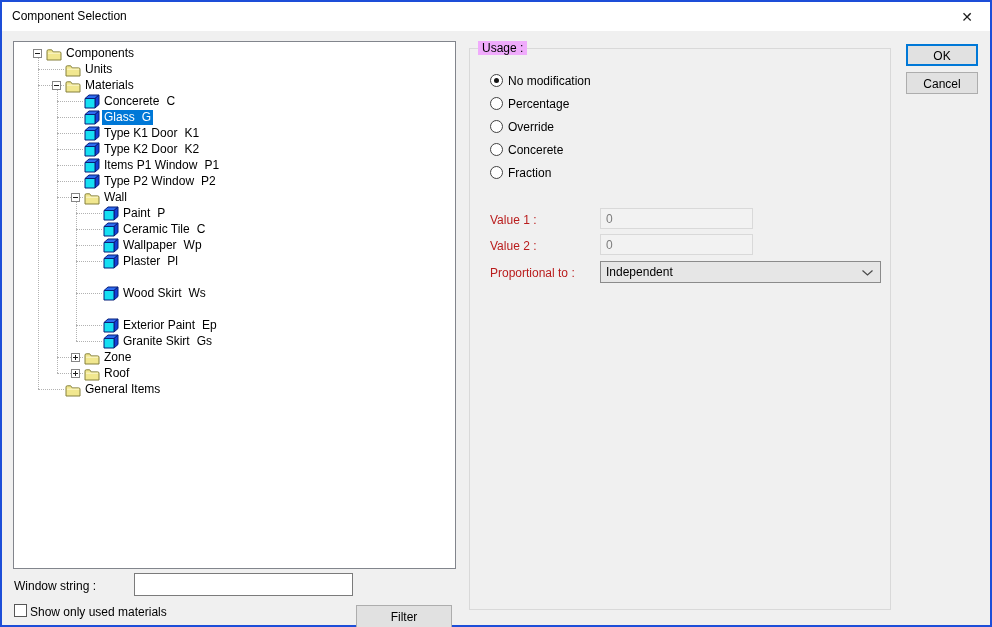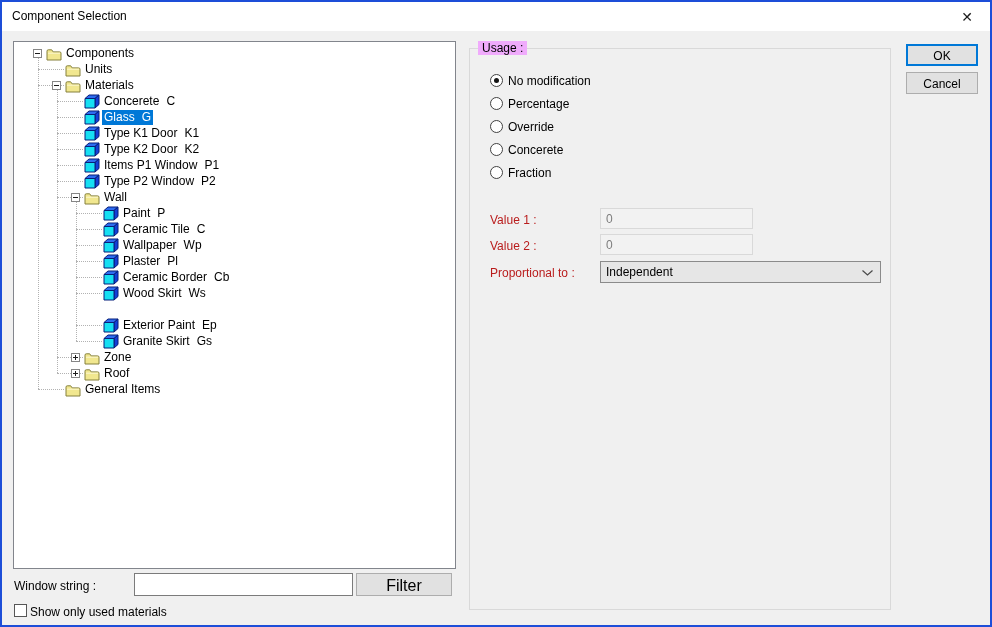--- a/index.html
+++ b/index.html
@@ -28,22 +28,22 @@
   .vline{position:absolute;width:0;border-left:1px dotted #b2b2b2;}
   .hstub{position:absolute;height:0;border-top:1px dotted #b2b2b2;}
   .expander{position:absolute;width:9px;height:9px;background:#fff;border:1px solid #868686;box-sizing:border-box;}
   .expander .h{position:absolute;left:1px;right:1px;top:50%;margin-top:-1px;height:1px;background:#1d1d1d;}
   .expander .v{position:absolute;top:1px;bottom:1px;left:50%;margin-left:-1px;width:1px;background:#1d1d1d;}
 
   
   .filter-label{position:absolute;left:12px;top:577px;font-size:12px;color:#000;}
   .filter-input{position:absolute;left:132px;top:571px;width:219px;height:23px;border:1px solid #7b7b7b;
     box-sizing:border-box;font-size:12px;padding:0 4px;background:#fff;outline:none;font-family:inherit;}
-  .filter-btn{position:absolute;left:354px;top:571px;width:96px;height:23px;background:#e1e1e1;
-    border:1px solid #adadad;box-sizing:border-box;font-size:16px;color:#000;font-family:inherit;
+  .filter-btn{position:absolute;left:354px;top:603px;width:96px;height:23px;background:#e1e1e1;
+    border:1px solid #adadad;box-sizing:border-box;font-size:12px;color:#000;font-family:inherit;
     text-align:center;line-height:21px;}
   .cb-box{position:absolute;left:12px;top:602px;width:13px;height:13px;background:#fff;border:1px solid #565656;box-sizing:border-box;}
   .cb-label{position:absolute;left:28px;top:603px;font-size:12px;color:#000;}
 
   
   .groupbox{position:absolute;left:467px;top:46px;width:422px;height:562px;border:1px solid #d9d9d9;box-sizing:border-box;}
   .groupbox-label{position:absolute;left:8px;top:-8px;background:#f0abfc;padding:0 4px;font-size:12px;color:#000;}
 
   .radio-row{position:absolute;left:20px;height:16px;}
   .radio-circle{position:absolute;left:0;top:0;width:13px;height:13px;border:1px solid #424242;border-radius:50%;
@@ -198,29 +198,20 @@
         <span class="tlabel" style="left: 107px;"><span>Wallpaper</span><span class="code">Wp</span></span>
       </div>
       <div class="trow" style="top: 211px;">
         <div class="hstub" style="left: 61.5px; width: 26.5px; top: 8px;"></div>
         <span class="ticon" style="left: 89px; top: 1px;"><svg width="16" height="15" viewBox="0 0 16 15">
   <polygon points="1,4.5 5,1 15,1 11,4.5" fill="#2e6cf0" stroke="#071f7a"></polygon>
   <polygon points="11,4.5 15,1 15,10.5 11,14" fill="#1340d8" stroke="#071f7a"></polygon>
   <polygon points="1,4.5 11,4.5 11,14 1,14" fill="#16dff2" stroke="#071f7a"></polygon>
           </svg></span>
         <span class="tlabel" style="left: 107px;"><span>Plaster</span><span class="code">Pl</span></span>
-      </div>
-      <div class="trow" style="top: 227px;">
-        <div class="hstub" style="left: 61.5px; width: 26.5px; top: 8px;"></div>
-        <span class="ticon" style="left: 89px; top: 1px;"><svg width="16" height="15" viewBox="0 0 16 15">
-  <polygon points="1,4.5 5,1 15,1 11,4.5" fill="#2e6cf0" stroke="#071f7a"></polygon>
-  <polygon points="11,4.5 15,1 15,10.5 11,14" fill="#1340d8" stroke="#071f7a"></polygon>
-  <polygon points="1,4.5 11,4.5 11,14 1,14" fill="#16dff2" stroke="#071f7a"></polygon>
-          </svg></span>
-        <span class="tlabel" style="left: 107px;"><span>Ceramic Border</span><span class="code">Cb</span></span>
       </div>
       <div class="trow" style="top: 243px;">
         <div class="hstub" style="left: 61.5px; width: 26.5px; top: 8px;"></div>
         <span class="ticon" style="left: 89px; top: 1px;"><svg width="16" height="15" viewBox="0 0 16 15">
   <polygon points="1,4.5 5,1 15,1 11,4.5" fill="#2e6cf0" stroke="#071f7a"></polygon>
   <polygon points="11,4.5 15,1 15,10.5 11,14" fill="#1340d8" stroke="#071f7a"></polygon>
   <polygon points="1,4.5 11,4.5 11,14 1,14" fill="#16dff2" stroke="#071f7a"></polygon>
           </svg></span>
         <span class="tlabel" style="left: 107px;"><span>Wood Skirt</span><span class="code">Ws</span></span>
       </div>

